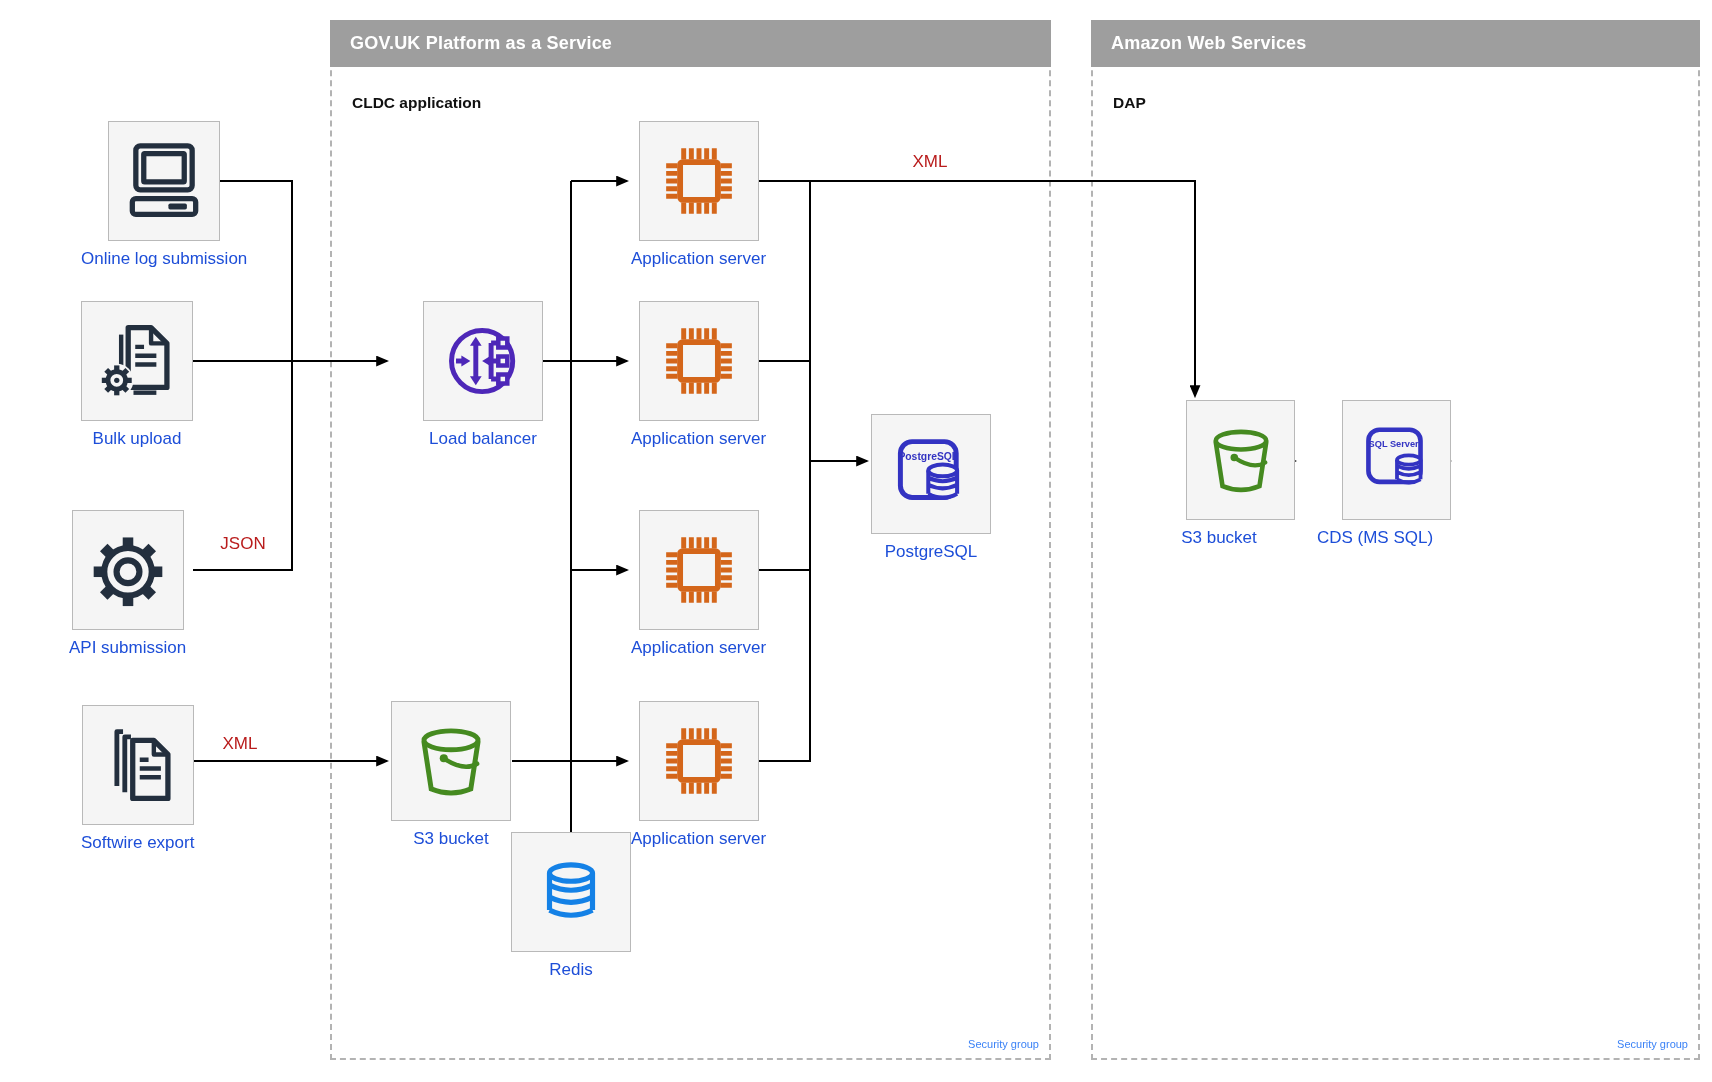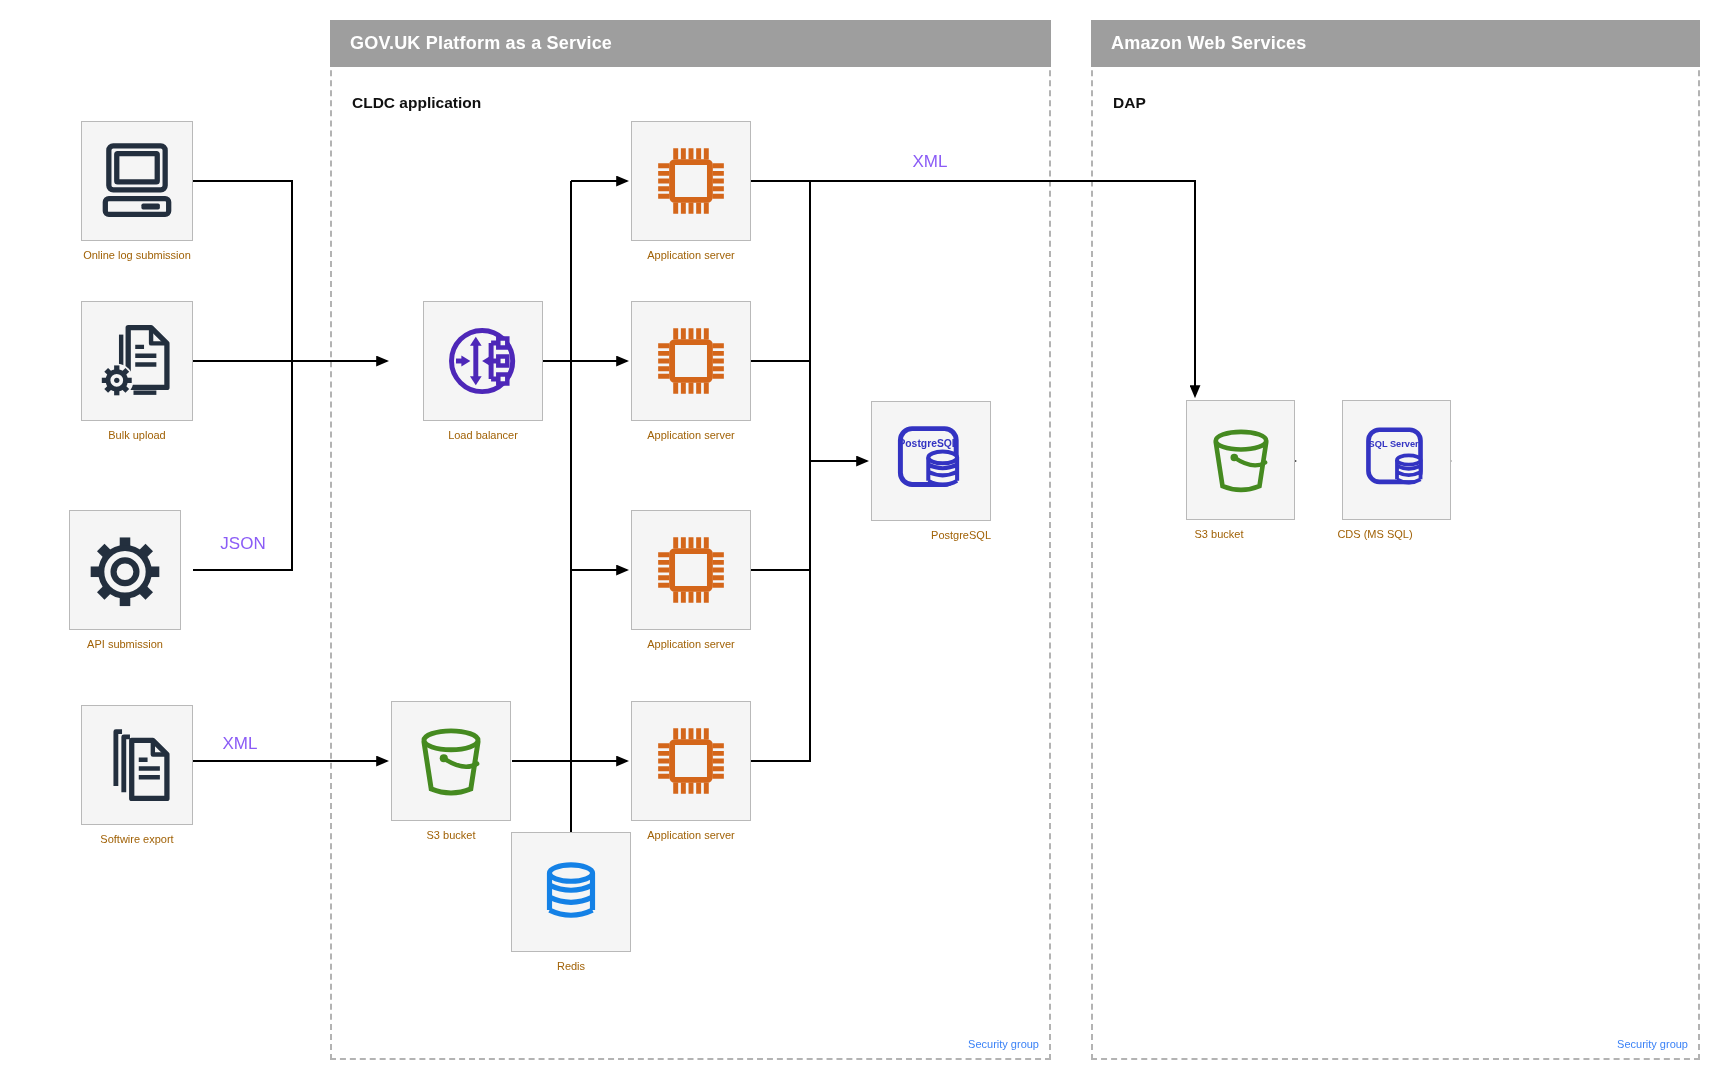--- a/index.html
+++ b/index.html
@@ -14,27 +14,27 @@
   .zone-sublabel{position:absolute;left:20px;top:72px;font-weight:bold;font-size:15.5px;color:#111;}
   .zone-footer{position:absolute;right:10px;bottom:8px;font-size:11px;color:#3b82f6;}
 
   
   .node{position:absolute;display:flex;flex-direction:column;align-items:center;}
   .box{background:#f5f5f5;border:1.5px solid #b9b9b9;box-sizing:border-box;
        display:flex;align-items:center;justify-content:center;}
   .box.w120{width:120px;height:120px;}
   .box.w112{width:112px;height:120px;}
   .box.w103{width:109px;height:120px;margin-left:43px;}
-  .node-label{margin-top:8px;font-size:11px;color:#a16207;white-space:nowrap;text-align:center;}
+  .node-label{margin-top:8px;font-size:17px;color:#1d4ed8;white-space:nowrap;text-align:center;}
 
   
   #edges{position:absolute;left:0;top:0;width:1712px;height:1082px;pointer-events:none;}
   .edge{stroke:#000;stroke-width:2;fill:none;}
 
-  .edge-label{position:absolute;transform:translate(-50%,-50%);font-size:17px;color:#8b5cf6;
+  .edge-label{position:absolute;transform:translate(-50%,-50%);font-size:17px;color:#b91c1c;
               background:#fff;padding:0 3px;white-space:nowrap;}
 
   svg text{font-family:"Liberation Sans", sans-serif;}
 </style>
 </head>
 <body>
 
 <div id="stage">
 
   <div class="zone" style="left:330px;top:20px;width:721px;height:1040px;">
@@ -240,21 +240,21 @@
           <path d="M33,74 V86.5 M41.5,74 V86.5 M50,74 V86.5 M58.5,74 V86.5 M67,74 V86.5"></path>
           <path d="M13.5,33 H26 M13.5,41.5 H26 M13.5,50 H26 M13.5,58.5 H26 M13.5,67 H26"></path>
           <path d="M74,33 H86.5 M74,41.5 H86.5 M74,50 H86.5 M74,58.5 H86.5 M74,67 H86.5"></path>
         </g>
         <rect x="29" y="29" width="42" height="42" rx="3" stroke-width="6.5" fill="#f5f5f5"></rect>
       </svg>
     </div>
     <div class="node-label">Application server</div>
   </div>
 
-  <div class="node" style="left:871px;top:401px;align-items:flex-end;">
+  <div class="node" style="left:871px;top:414px;">
     <div class="box w120">
       <svg width="90" height="90" viewBox="0 0 100 100" fill="none" stroke="#3333c2">
         <rect x="16" y="14" width="62" height="62" rx="13" stroke-width="5.5"></rect>
         <text x="47" y="34" font-size="11.5" font-weight="bold" fill="#3333c2" stroke="none" text-anchor="middle">PostgreSQL</text>
         <path d="M47,46 H79 V74 H47 Z" fill="#f5f5f5" stroke="none"></path>
         <path d="M47,46 V72 M79,46 V72 M47,72 Q63,81 79,72 M47,54 Q63,62 79,54 M47,62 Q63,70 79,62" stroke-width="4.5"></path>
         <ellipse cx="63" cy="46" rx="16" ry="6.5" stroke-width="4.5" fill="#f5f5f5"></ellipse>
       </svg>
     </div>
     <div class="node-label">PostgreSQL</div>

